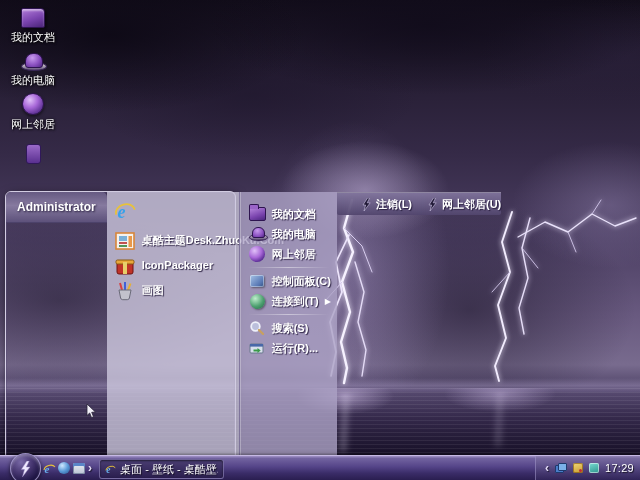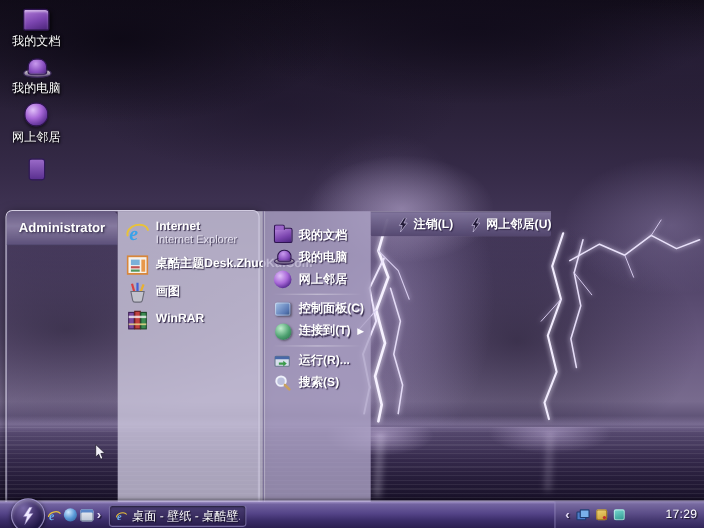--- a/index.html
+++ b/index.html
@@ -137,21 +137,21 @@
   .tray{position:absolute;right:0;top:0;height:24px;display:flex;align-items:center;gap:6px;
     padding:0 6px 0 9px;border-left:1px solid rgba(162,152,204,0.55);
     background:linear-gradient(180deg,rgba(130,118,166,0.55),rgba(54,42,96,0.55));}
   .tray-net{position:relative;width:12px;height:10px;}
   .tray-net i{position:absolute;width:7px;height:6px;border:1px solid #1e3a6e;border-radius:1px;display:block;}
   .tray-net i:first-child{left:0;bottom:0;background:#4a7cc8;}
   .tray-net i:last-child{right:0;top:0;background:#7ab0ea;}
   .tray-ime{width:10px;height:10px;border-radius:2px;background:linear-gradient(160deg,#f0d878,#c89a30);
     position:relative;box-shadow:inset 0 0 0 1px rgba(120,80,10,0.6);}
   .tray-ime::after{content:'';position:absolute;right:1px;bottom:1px;width:3px;height:3px;border-radius:50%;background:#c03030;}
-  .clock{font-size:11px;color:#fff;text-shadow:1px 1px 1px rgba(0,0,0,0.7);letter-spacing:0.3px;margin-left:31px;}
+  .clock{font-size:11px;color:#fff;text-shadow:1px 1px 1px rgba(0,0,0,0.7);letter-spacing:0.3px;}
 
   .cursor{position:absolute;z-index:12;}
 
   
   .sm-ic svg,.sm-ric svg,.glyph svg{display:block;}
 </style>
 </head>
 <body>
 
 <div class="screen">
@@ -225,65 +225,59 @@
     <div class="sm-body">
       <div class="sm-left">
 
         <div class="sm-item tall">
           <div class="sm-ic">
             <svg width="22" height="22" viewBox="0 0 22 22">
               <text x="3.5" y="17" font-size="18" font-style="italic" font-weight="bold" fill="#38a2ea" font-family="Liberation Serif, serif">e</text>
               <path d="M2,13 A9.5,7 -15 0 1 20.5,8" fill="none" stroke="#e8c23a" stroke-width="1.8" stroke-linecap="round"></path>
             </svg>
           </div>
-          <div>
-            <div class="sm-label">Internet</div>
-            <div class="sm-sub">Internet Explorer</div>
-          </div>
         </div>
 
         <div class="sm-item">
           <div class="sm-ic">
             <svg width="20" height="20" viewBox="0 0 20 20">
               <rect x="1" y="2" width="18" height="16" fill="#f5f2ee" stroke="#d8863a" stroke-width="1.6"></rect>
               <rect x="4" y="5" width="8" height="5" fill="#7ab0d8"></rect>
               <rect x="4" y="11" width="8" height="2" fill="#c05050"></rect>
               <rect x="4" y="14" width="8" height="2" fill="#50965a"></rect>
               <rect x="13.5" y="5" width="3.5" height="11" fill="#e8984a"></rect>
             </svg>
           </div>
           <div class="sm-label">桌酷主题Desk.ZhuoKu.Com</div>
         </div>
 
+        <div class="sm-item">
+          <div class="sm-ic">
+            <svg width="22" height="22" viewBox="0 0 22 22">
+              <rect x="3" y="7" width="16" height="12" rx="2" fill="#c03328" stroke="#701410"></rect>
+              <rect x="2" y="5" width="18" height="4" rx="1.5" fill="#e8a83a" stroke="#8a5a10"></rect>
+              <rect x="9" y="7" width="4" height="12" fill="#e8cf6a"></rect>
+            </svg>
+          </div>
+          <div class="sm-label">IconPackager</div>
+        </div>
 
         <div class="sm-item">
           <div class="sm-ic">
             <svg width="22" height="22" viewBox="0 0 22 22">
               <line x1="8" y1="10" x2="6" y2="3" stroke="#d84040" stroke-width="2"></line>
               <line x1="11" y1="10" x2="11" y2="2" stroke="#4060d8" stroke-width="2"></line>
               <line x1="14" y1="10" x2="16.5" y2="3.5" stroke="#e8b030" stroke-width="2"></line>
               <path d="M5,10 h12 l-1.6,8 a2.2,2.2 0 0 1 -2.1,1.7 h-4.6 a2.2,2.2 0 0 1 -2.1,-1.7 z" fill="#c2c2cc" stroke="#6a6a78"></path>
             </svg>
           </div>
           <div class="sm-label">画图</div>
         </div>
 
 
-        <div class="sm-item">
-          <div class="sm-ic">
-            <svg width="22" height="22" viewBox="0 0 22 22">
-              <rect x="3" y="4" width="5" height="15" fill="#7a4aa0" stroke="#3c2054"></rect>
-              <rect x="8.5" y="3" width="5" height="16" fill="#c04040" stroke="#5e1818"></rect>
-              <rect x="14" y="4" width="5" height="15" fill="#3a8a50" stroke="#1c4628"></rect>
-              <rect x="3" y="7" width="16" height="2.2" fill="rgba(255,255,255,0.75)"></rect>
-              <rect x="3" y="14" width="16" height="1.6" fill="rgba(240,220,140,0.8)"></rect>
-            </svg>
-          </div>
-          <div class="sm-label">WinRAR</div>
-        </div>
 
 
         <div class="sm-left-spacer"></div>
 
         <div class="sm-allprog">
           <span class="sm-label">所有程序(P)</span>
           <span class="arrow-r">▶</span>
         </div>
       </div>
 
@@ -324,35 +318,35 @@
             </div>
           <span class="sm-label">连接到(T)</span>
           <span class="sub-arrow">▶</span>
         </div>
 
         <div class="sm-rsep"></div>
 
         <div class="sm-ritem">
           <div class="sm-ric">
             <svg width="16" height="16" viewBox="0 0 16 16">
+              <circle cx="6.5" cy="6.5" r="4.3" fill="rgba(210,225,250,0.55)" stroke="#eef0fa" stroke-width="1.8"></circle>
+              <line x1="10" y1="10" x2="14" y2="14" stroke="#c8a060" stroke-width="2.4" stroke-linecap="round"></line>
+            </svg>
+          </div>
+          <span class="sm-label">搜索(S)</span>
+        </div>
+        <div class="sm-ritem">
+          <div class="sm-ric">
+            <svg width="16" height="16" viewBox="0 0 16 16">
               <rect x="1" y="4" width="13" height="9" rx="1" fill="#d8e0ec" stroke="#68788c"></rect>
               <rect x="1" y="4" width="13" height="2.6" fill="#4868a8"></rect>
               <path d="M4.5,9.5 h4 v-1.6 l3.2,2.6 -3.2,2.6 v-1.6 h-4 z" fill="#3a9a4a"></path>
             </svg>
           </div>
           <span class="sm-label">运行(R)...</span>
-        </div>
-        <div class="sm-ritem">
-          <div class="sm-ric">
-            <svg width="16" height="16" viewBox="0 0 16 16">
-              <circle cx="6.5" cy="6.5" r="4.3" fill="rgba(210,225,250,0.55)" stroke="#eef0fa" stroke-width="1.8"></circle>
-              <line x1="10" y1="10" x2="14" y2="14" stroke="#c8a060" stroke-width="2.4" stroke-linecap="round"></line>
-            </svg>
-          </div>
-          <span class="sm-label">搜索(S)</span>
         </div>
         <div style="flex:1"></div>
       </div>
     </div>
 
     <div class="sm-bottom">
       <div class="sm-power">
         <svg width="9" height="13" viewBox="0 0 9 13">
           <polygon points="5.5,0 1,7 3.6,7 2,13 8.2,4.8 5.2,4.8 7.6,0" fill="#221a38" stroke="#cfc6e6" stroke-width="0.6"></polygon>
         </svg>

